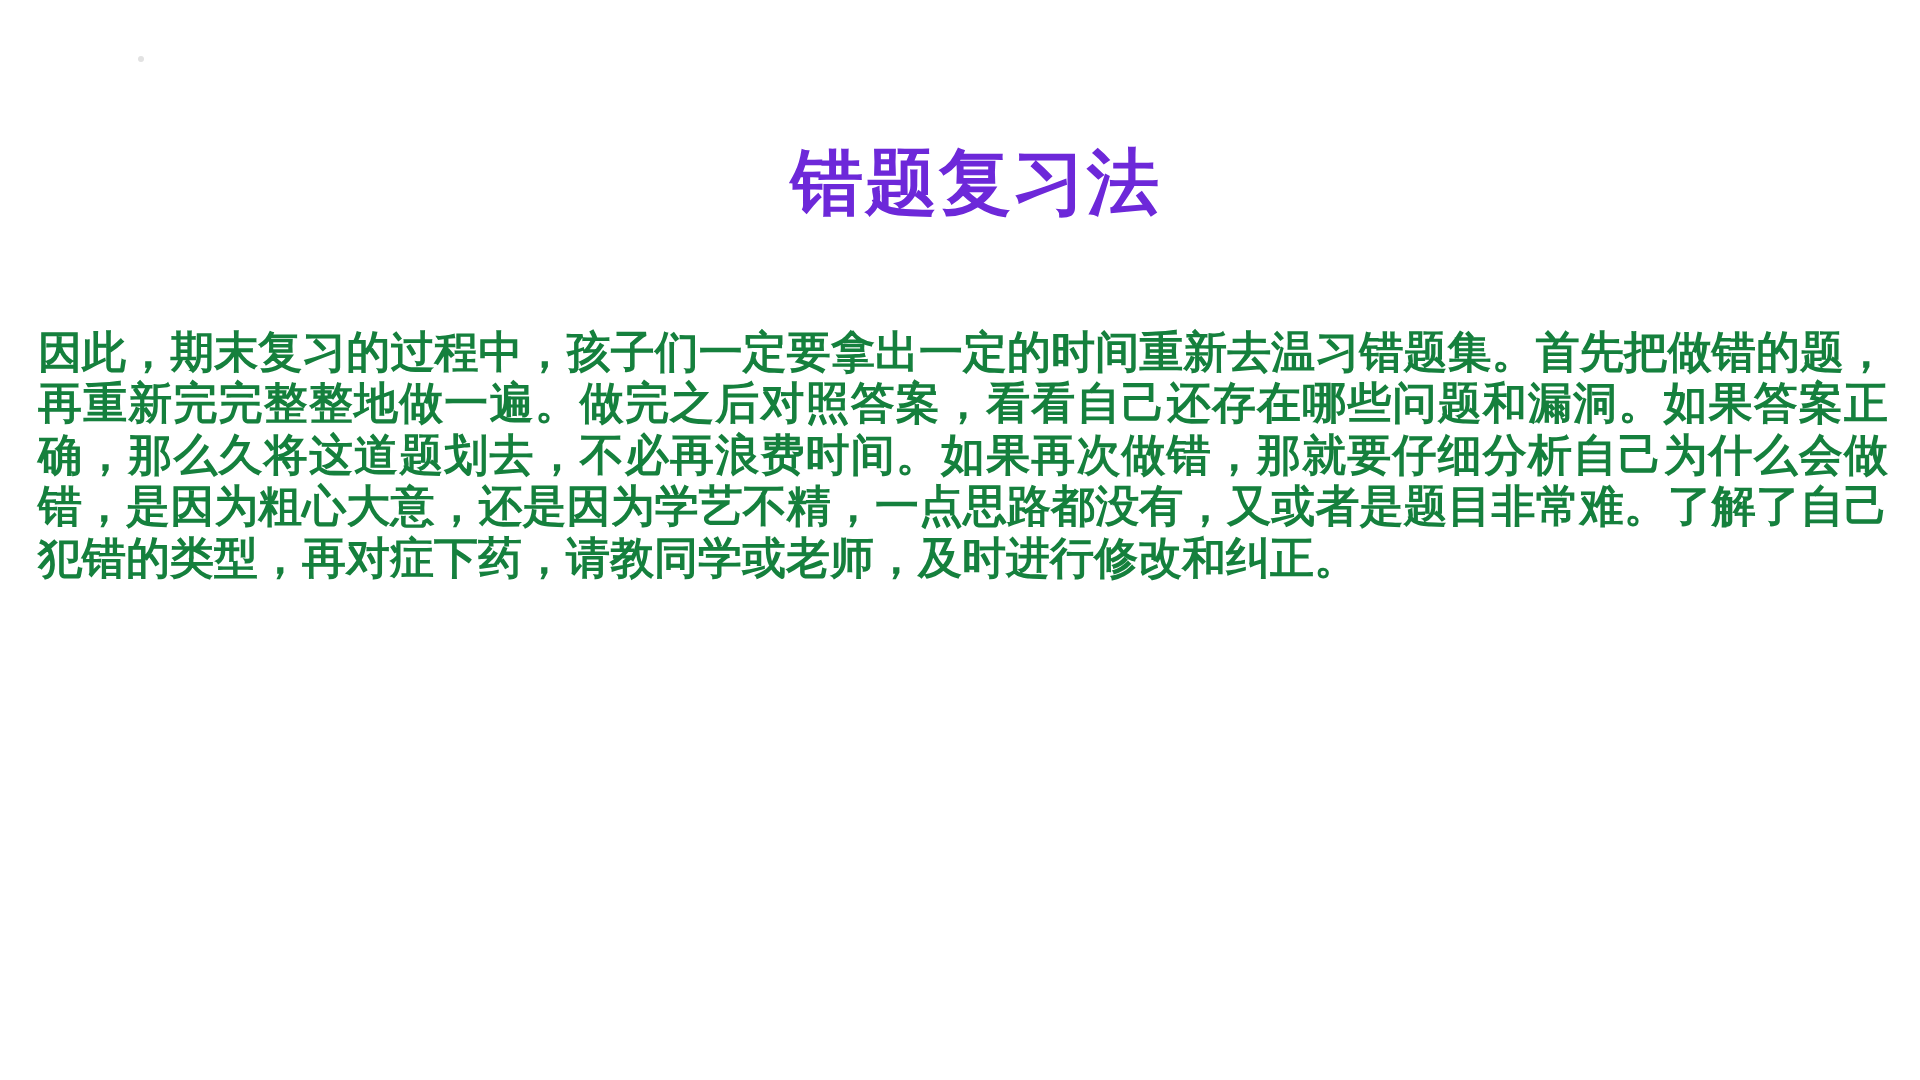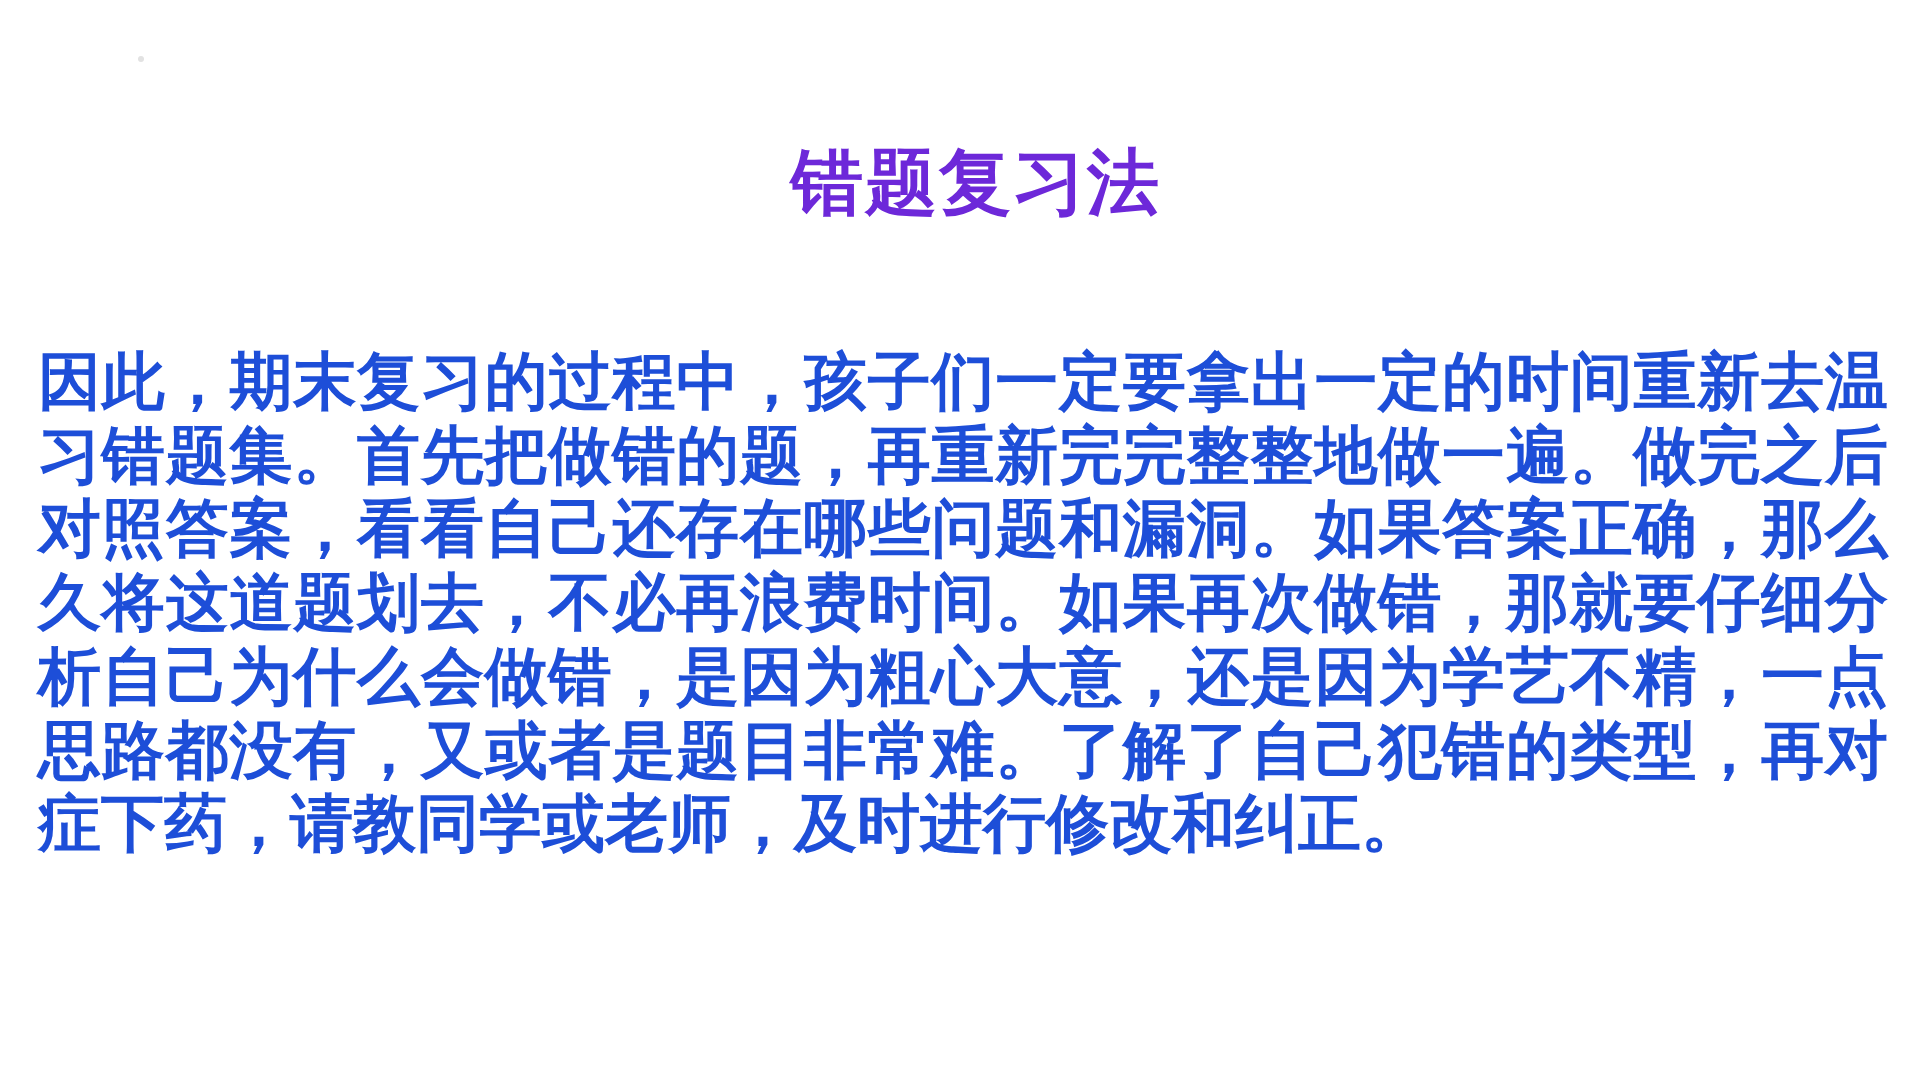--- a/index.html
+++ b/index.html
@@ -44,24 +44,24 @@
     font-family: "DejaVu Sans", "Liberation Sans", sans-serif;
     margin-left: 16px;
   }
   .body-block {
     position: absolute;
     left: 38px;
     top: 282px;
     width: 1850px;
   }
   .body-text {
-    font-size: 63px;
+    font-size: 44px;
     line-height: 1.17;
     font-weight: 700;
-    color: #1d4ed8;
+    color: #15803d;
     text-align: justify;
     text-justify: inter-character;
     letter-spacing: 0px;
     font-family: "DejaVu Sans", "Liberation Sans", sans-serif;
     white-space: pre-wrap;
   }
 </style>
 </head>
 <body>
 

